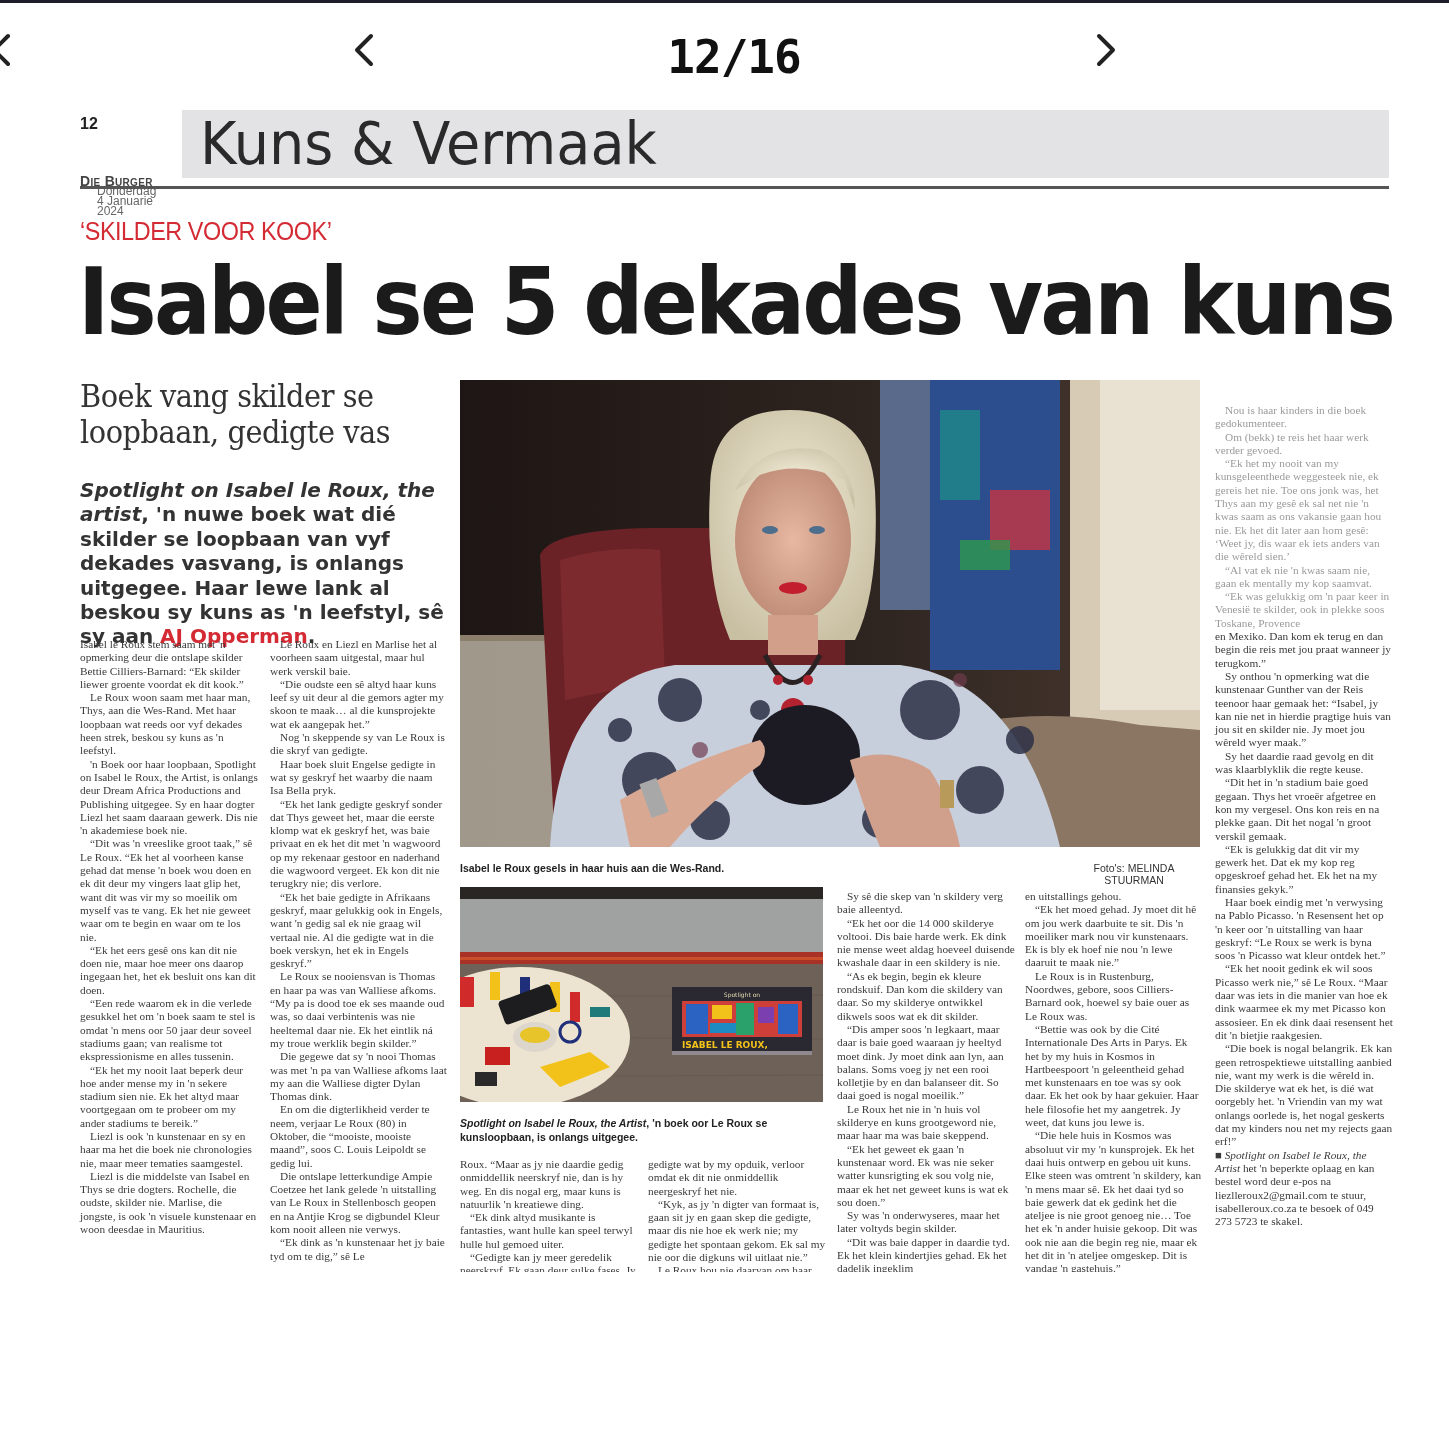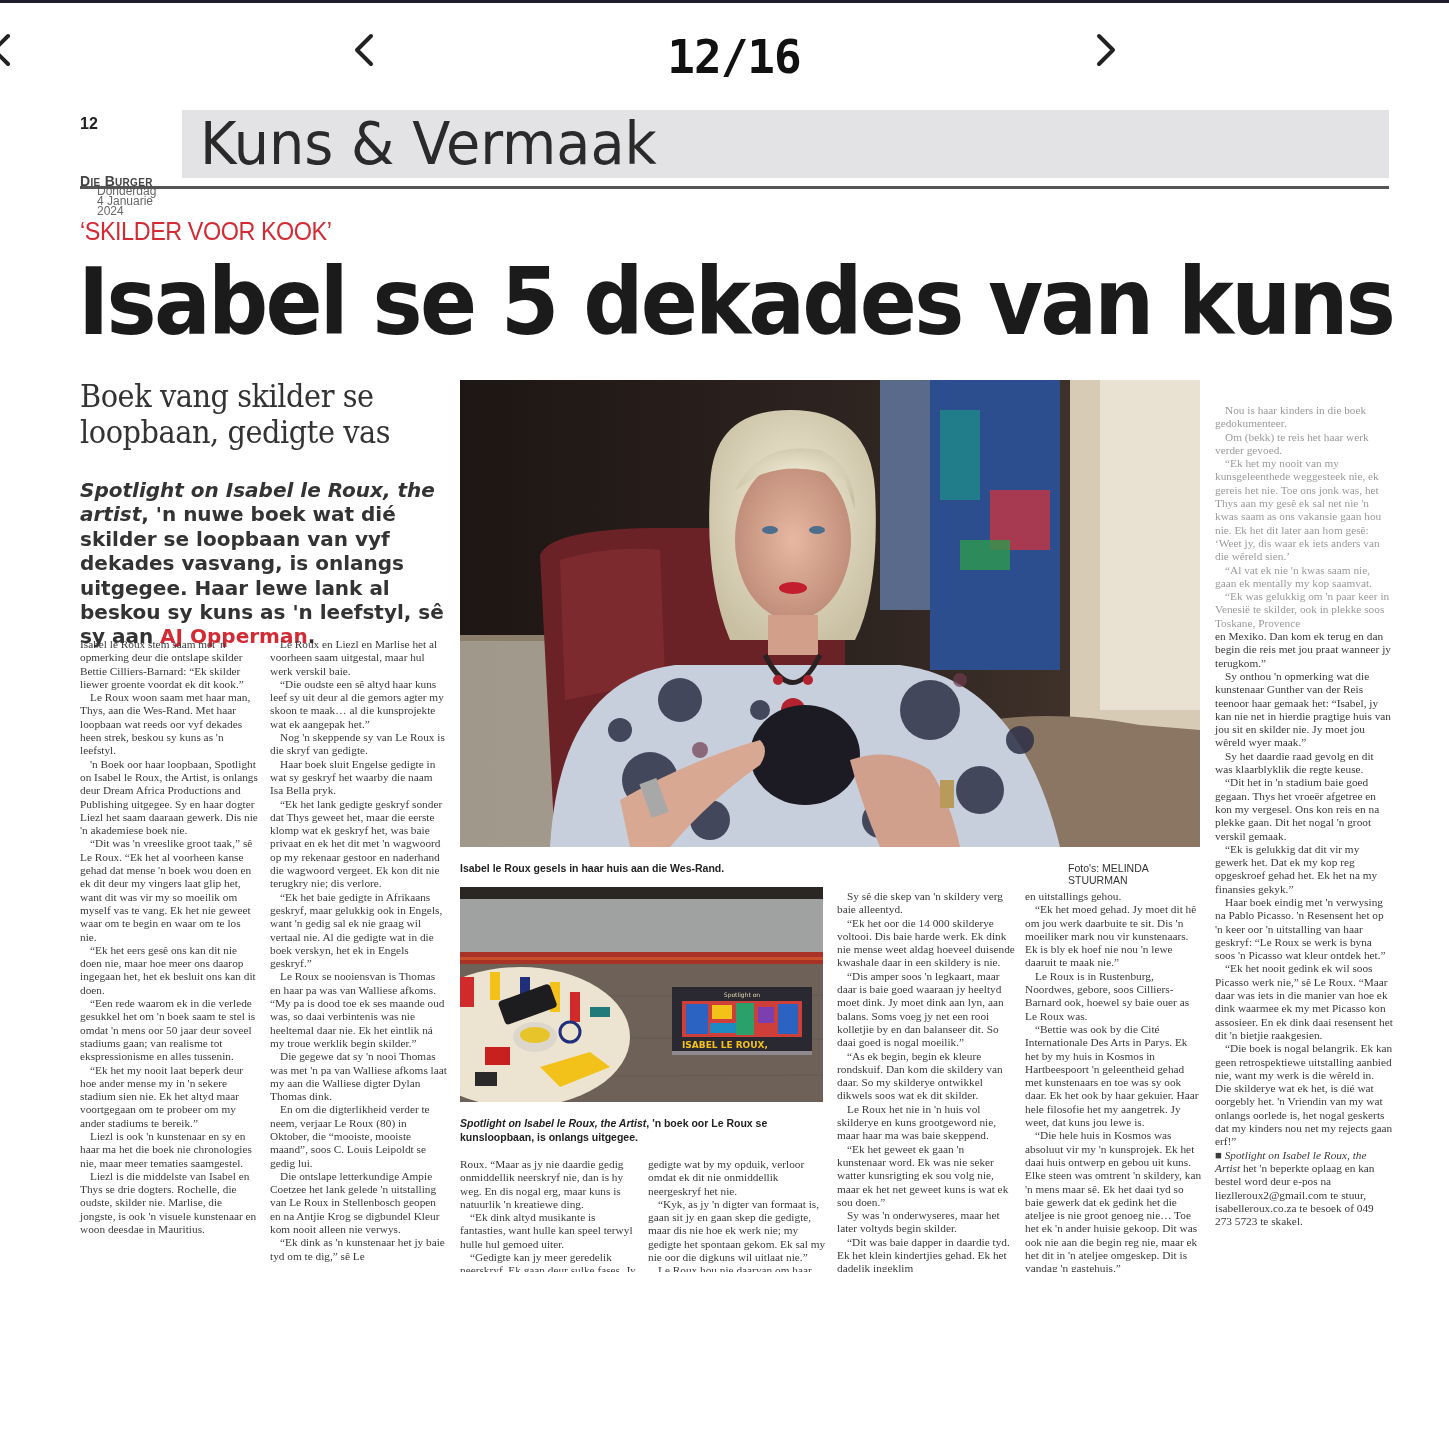--- a/index.html
+++ b/index.html
@@ -57,21 +57,21 @@
   .col.c7 { left: 1215px; top: 280px; width: 178px; margin-top: 24px; }
   .col.c7 .faded { color: #9a9a9a; filter: blur(0.7px); }
   .col em { font-style: italic; }
 
   
   .photo-main { position: absolute; left: 460px; top: 280px; width: 740px; height: 467px; overflow: hidden; background: #3a2a22; }
   .photo-book { position: absolute; left: 460px; top: 787px; width: 363px; height: 215px; overflow: hidden; background: #a3a3a3; }
 
   .caption-main { position: absolute; left: 460px; top: 762px; font-family: "Liberation Sans", sans-serif; font-weight: bold;
     font-size: 10.5px; color: #222; }
-  .credit-main { position: absolute; left: 1068px; top: 762px; width: 132px; text-align: left; font-family: "Liberation Sans", sans-serif;
+  .credit-main { position: absolute; left: 1068px; top: 762px; width: 132px; text-align: center; font-family: "Liberation Sans", sans-serif;
     font-size: 10.5px; color: #333; }
   .caption-book { position: absolute; left: 460px; top: 1016px; width: 365px; font-family: "Liberation Sans", sans-serif;
     font-weight: bold; font-size: 10.5px; line-height: 14px; color: #222; }
   .caption-book em { font-style: italic; }
 
   
   .teaser-head { position: absolute; left: 84px; top: 1262px; width: 300px; height: 14px; overflow: hidden;
     font-family: "DejaVu Sans", sans-serif; font-weight: bold; font-size: 44px; line-height: 44px; color: #1b1b1b; }
   .teaser-img-dark { position: absolute; left: 460px; top: 1265px; width: 363px; height: 7px; background: #1a1a1e; }
   .teaser-img-cream { position: absolute; left: 838px; top: 1262px; width: 552px; height: 10px; background: linear-gradient(#fbf8f2, #efe6d6); }
@@ -155,22 +155,22 @@
 
   <div class="col c4">
     <p class="first">gedigte wat by my opduik, verloor omdat ek dit nie onmiddellik neergeskryf het nie.</p>
     <p>“Kyk, as jy 'n digter van formaat is, gaan sit jy en gaan skep die gedigte, maar dis nie hoe ek werk nie; my gedigte het spontaan gekom. Ek sal my nie oor die digkuns wil uitlaat nie.”</p>
     <p>Le Roux hou nie daarvan om haar skilderye te verduidelik nie, hoewel daar al uitsonderings was.</p>
   </div>
 
   <div class="col c5">
     <p style="text-indent:10px">Sy sê die skep van 'n skildery verg baie alleentyd.</p>
     <p>“Ek het oor die 14 000 skilderye voltooi. Dis baie harde werk. Ek dink nie mense weet aldag hoeveel duisende kwashale daar in een skildery is nie.</p>
+    <p>“As ek begin, begin ek kleure rondskuif. Dan kom die skildery van daar. So my skilderye ontwikkel dikwels soos wat ek dit skilder.</p>
     <p>“Dis amper soos 'n legkaart, maar daar is baie goed waaraan jy heeltyd moet dink. Jy moet dink aan lyn, aan balans. Soms voeg jy net een rooi kolletjie by en dan balanseer dit. So daai goed is nogal moeilik.”</p>
-    <p>“As ek begin, begin ek kleure rondskuif. Dan kom die skildery van daar. So my skilderye ontwikkel dikwels soos wat ek dit skilder.</p>
     <p>Le Roux het nie in 'n huis vol skilderye en kuns grootgeword nie, maar haar ma was baie skeppend.</p>
     <p>“Ek het geweet ek gaan 'n kunstenaar word. Ek was nie seker watter kunsrigting ek sou volg nie, maar ek het net geweet kuns is wat ek sou doen.”</p>
     <p>Sy was 'n onderwyseres, maar het later voltyds begin skilder.</p>
     <p>“Dit was baie dapper in daardie tyd. Ek het klein kindertjies gehad. Ek het dadelik ingeklim</p>
   </div>
 
   <div class="col c6">
     <p class="first">en uitstallings gehou.</p>
     <p>“Ek het moed gehad. Jy moet dit hê om jou werk daarbuite te sit. Dis 'n moeiliker mark nou vir kunstenaars. Ek is bly ek hoef nie nou 'n lewe daaruit te maak nie.”</p>
     <p>Le Roux is in Rustenburg, Noordwes, gebore, soos Cilliers-Barnard ook, hoewel sy baie ouer as Le Roux was.</p>

